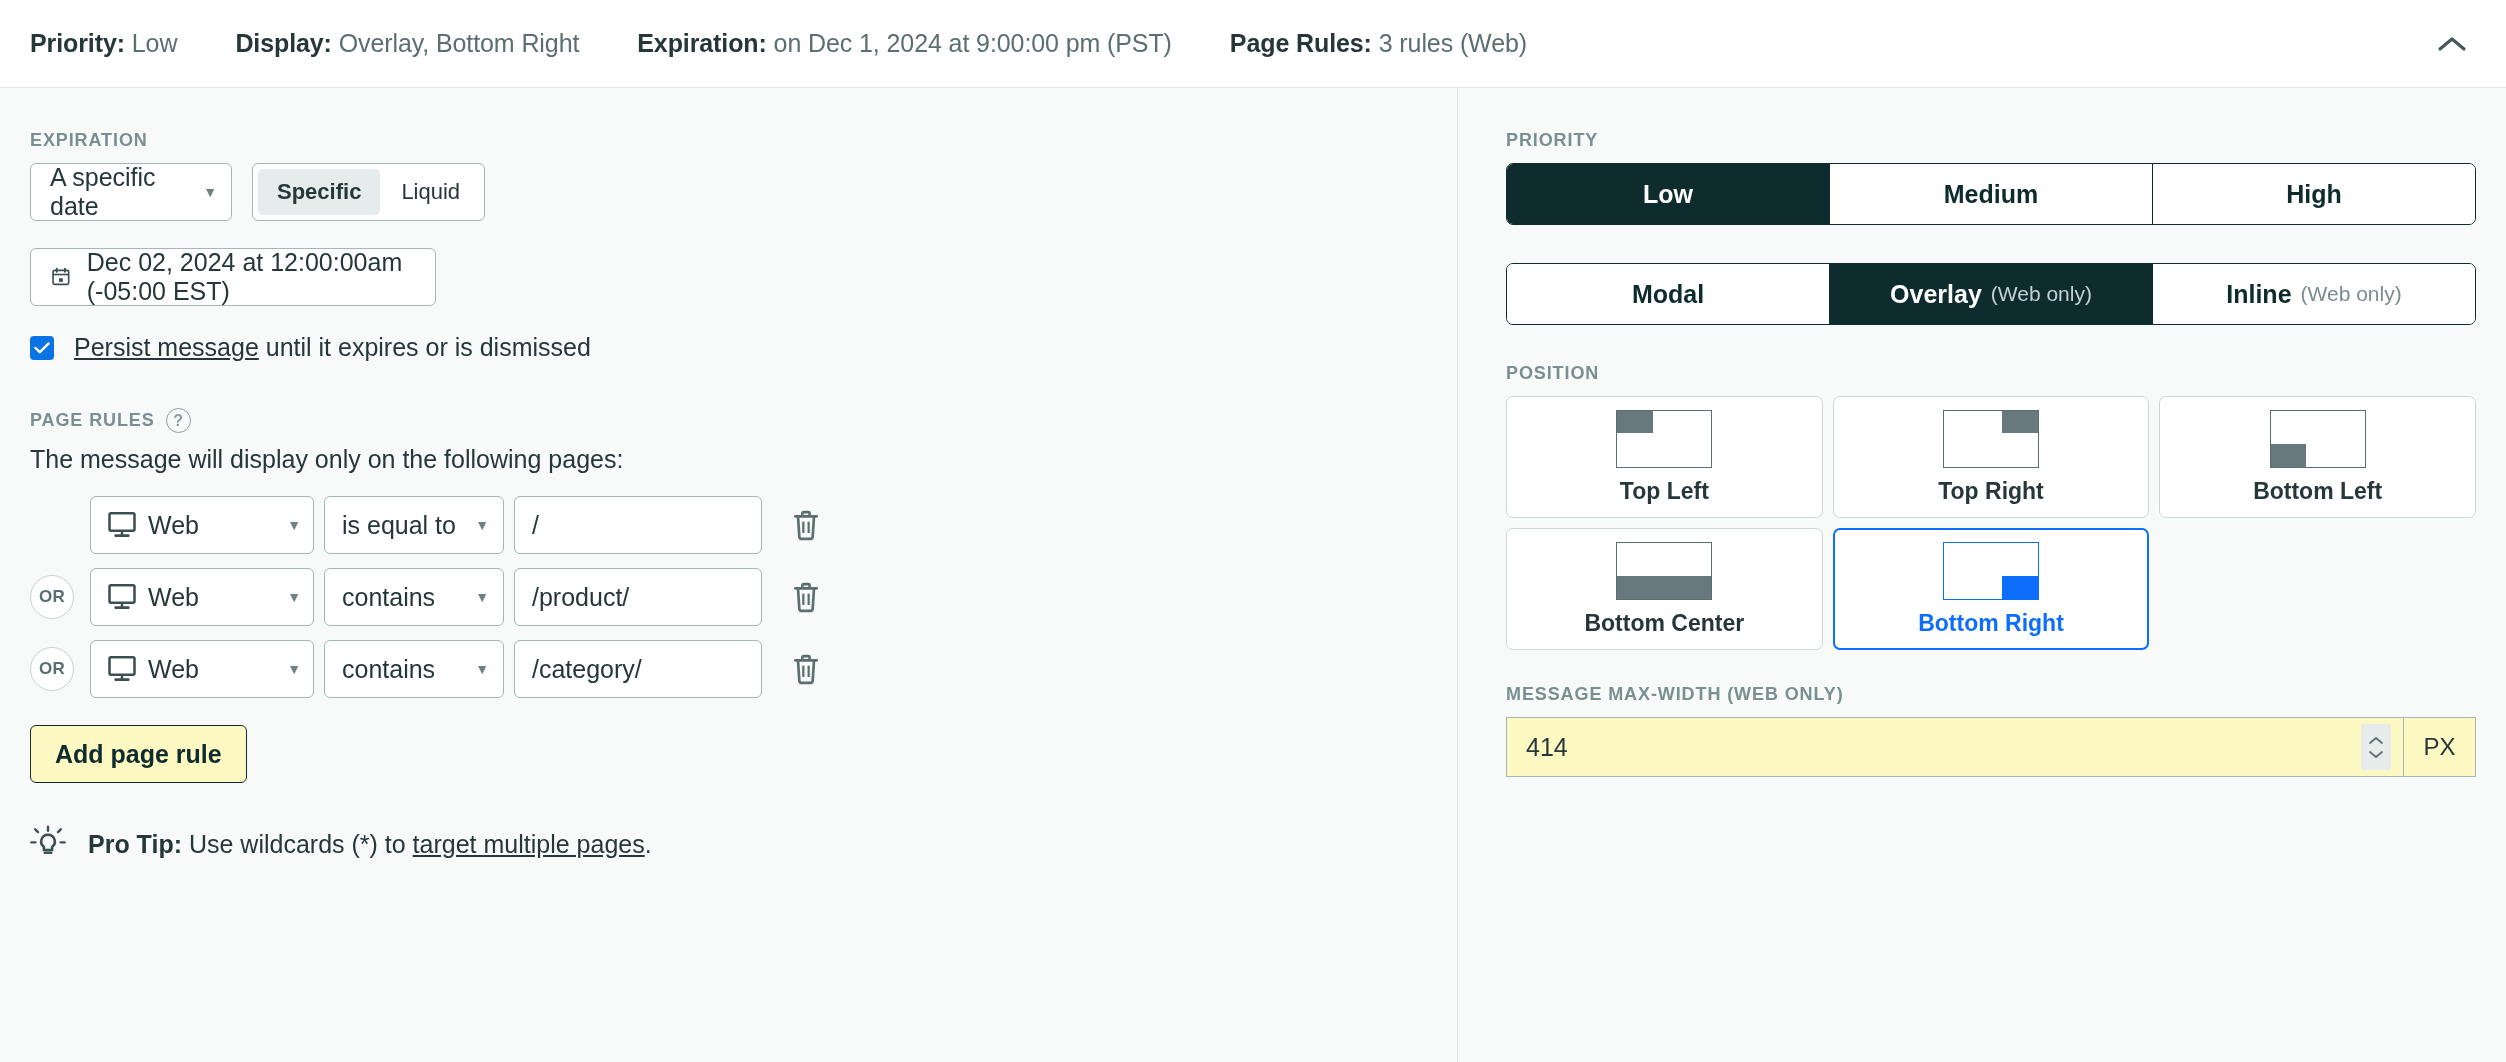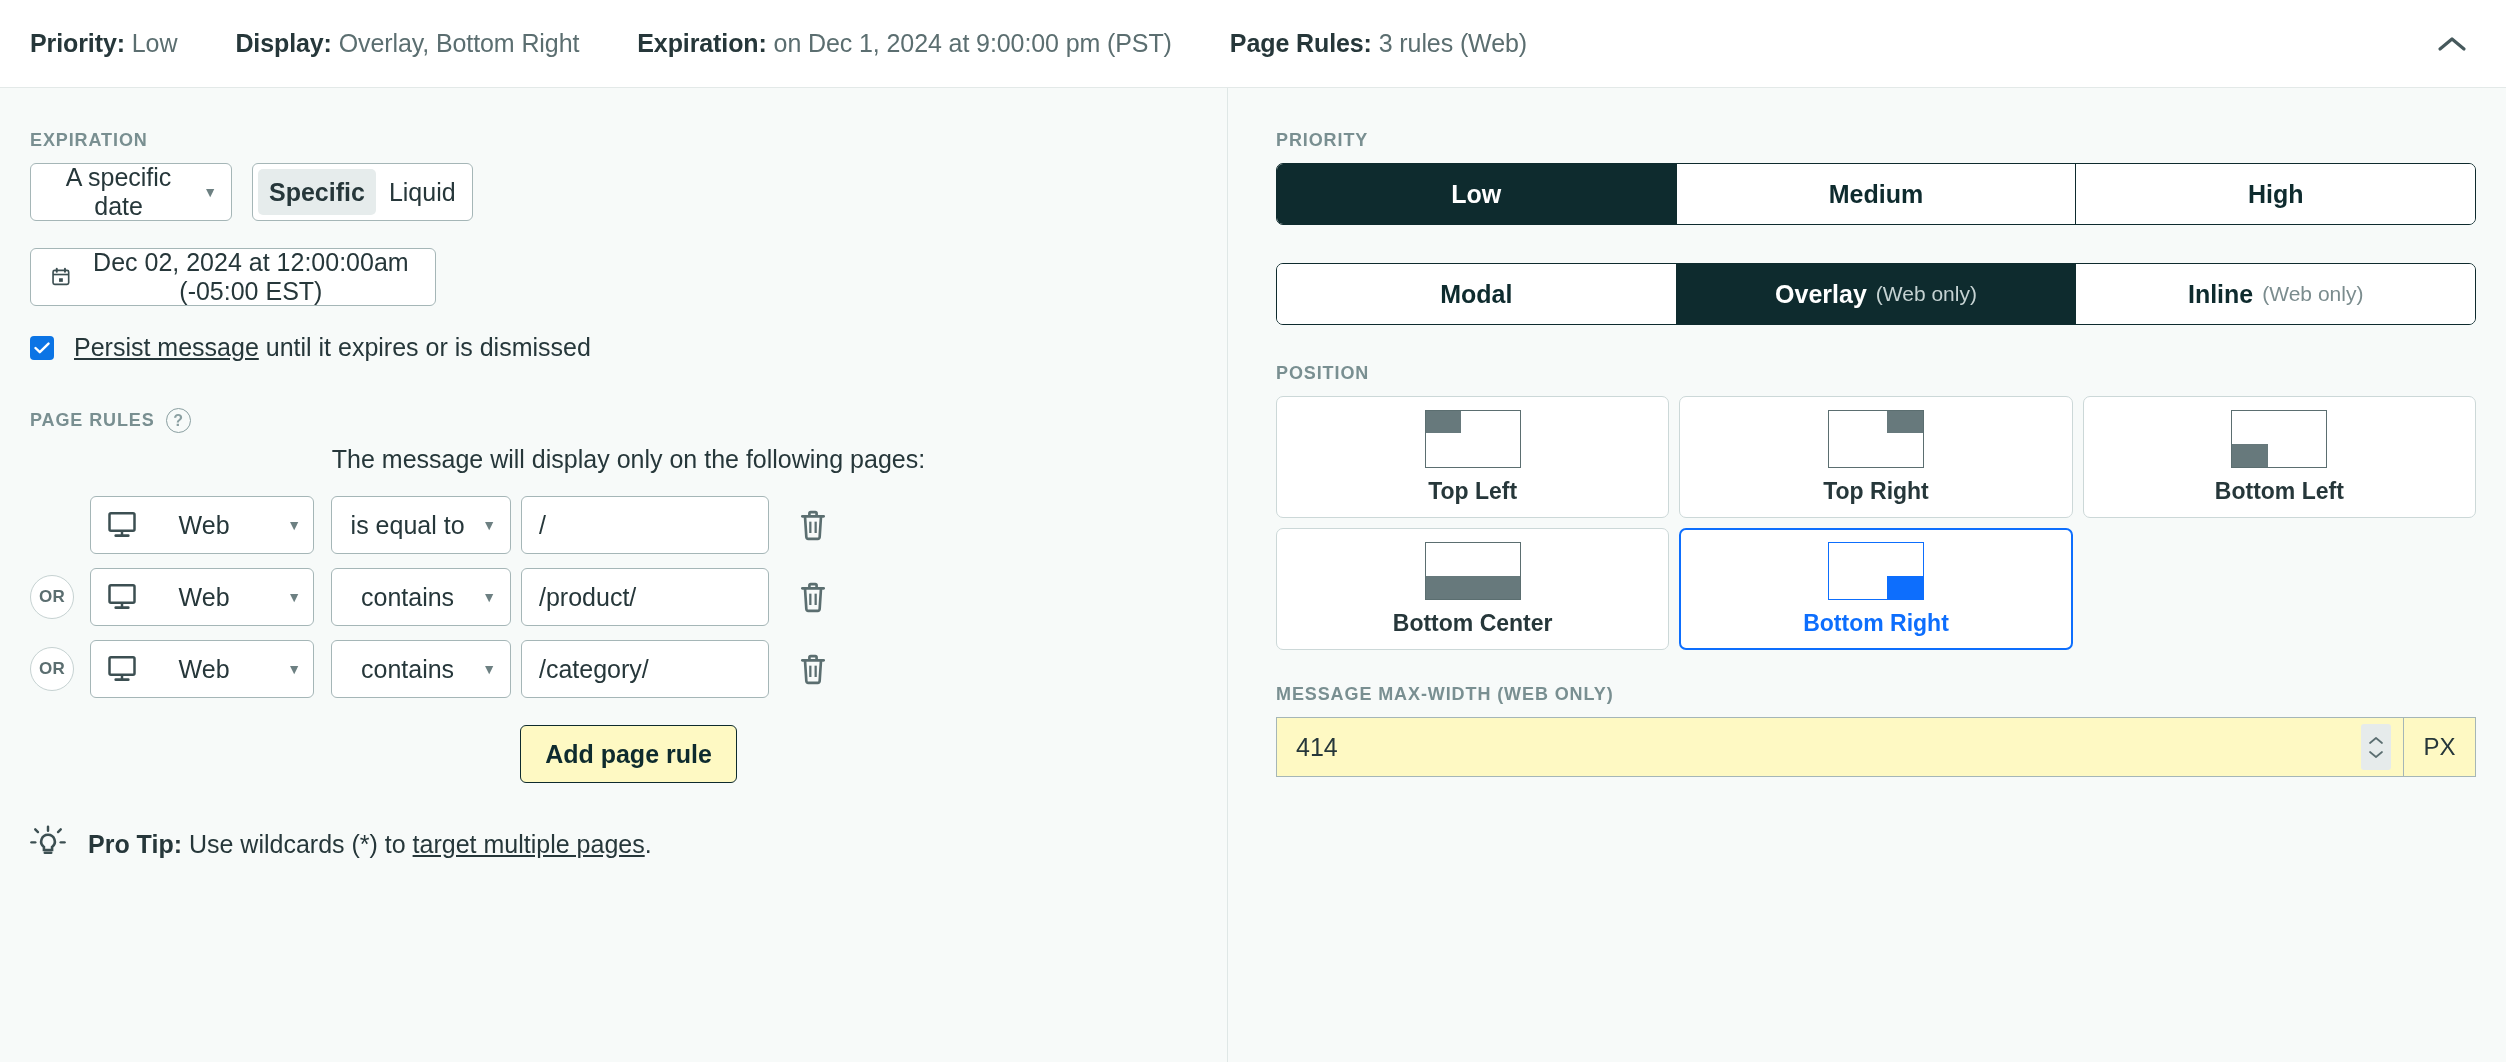--- a/index.html
+++ b/index.html
@@ -34,25 +34,24 @@
     right: 30px; top: 50%;
     transform: translateY(-50%);
     width: 48px; height: 48px;
     display: flex; align-items: center; justify-content: center;
     cursor: pointer;
   }
 
   
   .body-wrap { display: flex; height: 974px; }
   .col-left {
-    width: 1228px;
+    width: 1458px;
     padding: 42px 0 0 30px;
     border-right: 1px solid #dfe7e6;
     position: relative;
-    text-align: center;
   }
   .col-right {
     flex: 1;
     padding: 42px 30px 0 48px;
   }
 
   .section-label {
     font-size: 18px;
     font-weight: bold;
     letter-spacing: 0.9px;
@@ -96,23 +95,23 @@
     background: #fff;
     height: 58px;
     display: flex;
     align-items: center;
     padding: 5px;
     gap: 2px;
   }
   .toggle-opt {
     height: 46px;
     display: flex; align-items: center;
-    padding: 0 11px;
+    padding: 0 19px;
     border-radius: 5px;
-    font-size: 25px;
+    font-size: 22px;
     color: #26373a;
     cursor: pointer;
     white-space: nowrap;
   }
   .toggle-opt.active { background: #e6ecec; font-weight: bold; }
 
   
   .date-field {
     margin-top: 27px;
     width: 406px;
@@ -169,21 +168,21 @@
     width: 44px; height: 44px;
     border: 1px solid #c6d2d2;
     border-radius: 50%;
     background: #fff;
     display: flex; align-items: center; justify-content: center;
     font-size: 17px; font-weight: bold; color: #5b6e70;
     letter-spacing: 0.3px;
   }
   .rule-source { width: 224px; flex: 0 0 224px; padding-left: 16px; padding-right: 12px; gap: 11px; justify-content: flex-start; cursor: pointer; }
   .rule-source .src-label { flex: 1; }
-  .rule-op { width: 180px; flex: 0 0 180px; margin-left: 17px; padding: 0 14px 0 17px; cursor: pointer; }
+  .rule-op { width: 180px; flex: 0 0 180px; margin-left: 10px; padding: 0 14px 0 17px; cursor: pointer; }
   .rule-op .op-label { flex: 1; }
   .rule-val {
     width: 248px; flex: 0 0 248px; margin-left: 10px;
     padding: 0 17px;
     cursor: text;
   }
   .trash-btn {
     margin-left: 26px;
     width: 36px; height: 40px;
     display: flex; align-items: center; justify-content: center;

